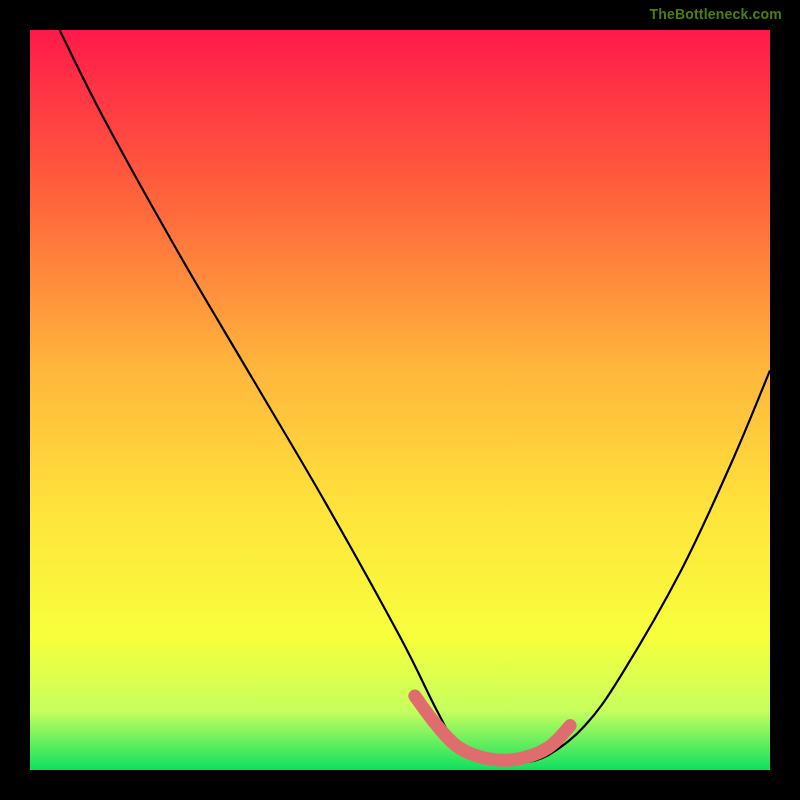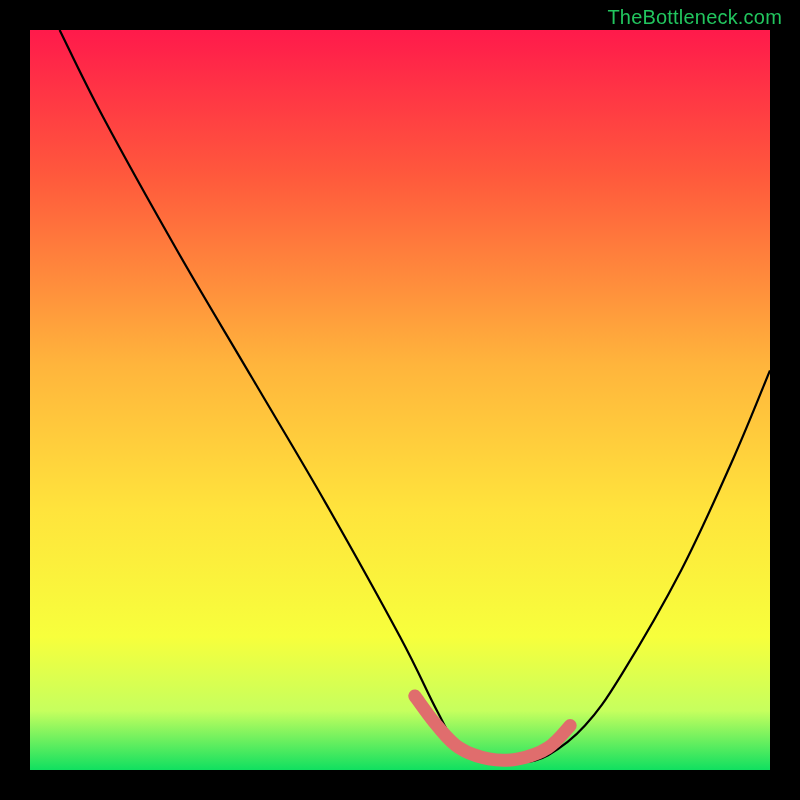--- a/index.html
+++ b/index.html
@@ -21,23 +21,23 @@
     left: 30px;
     top: 30px;
     width: 740px;
     height: 740px;
   }
   .watermark {
     position: absolute;
     top: 6px;
     right: 18px;
     font-family: Arial, Helvetica, sans-serif;
-    font-size: 20px;
-    font-weight: 400;
-    color: #22c55e;
+    font-size: 14px;
+    font-weight: 700;
+    color: #4d7c0f;
     letter-spacing: 0.2px;
     user-select: none;
   }
 </style>
 </head>
 <body>
 <div class="frame">
 
   <svg class="plot" viewBox="0 0 740 740" preserveAspectRatio="none">
     <defs>

